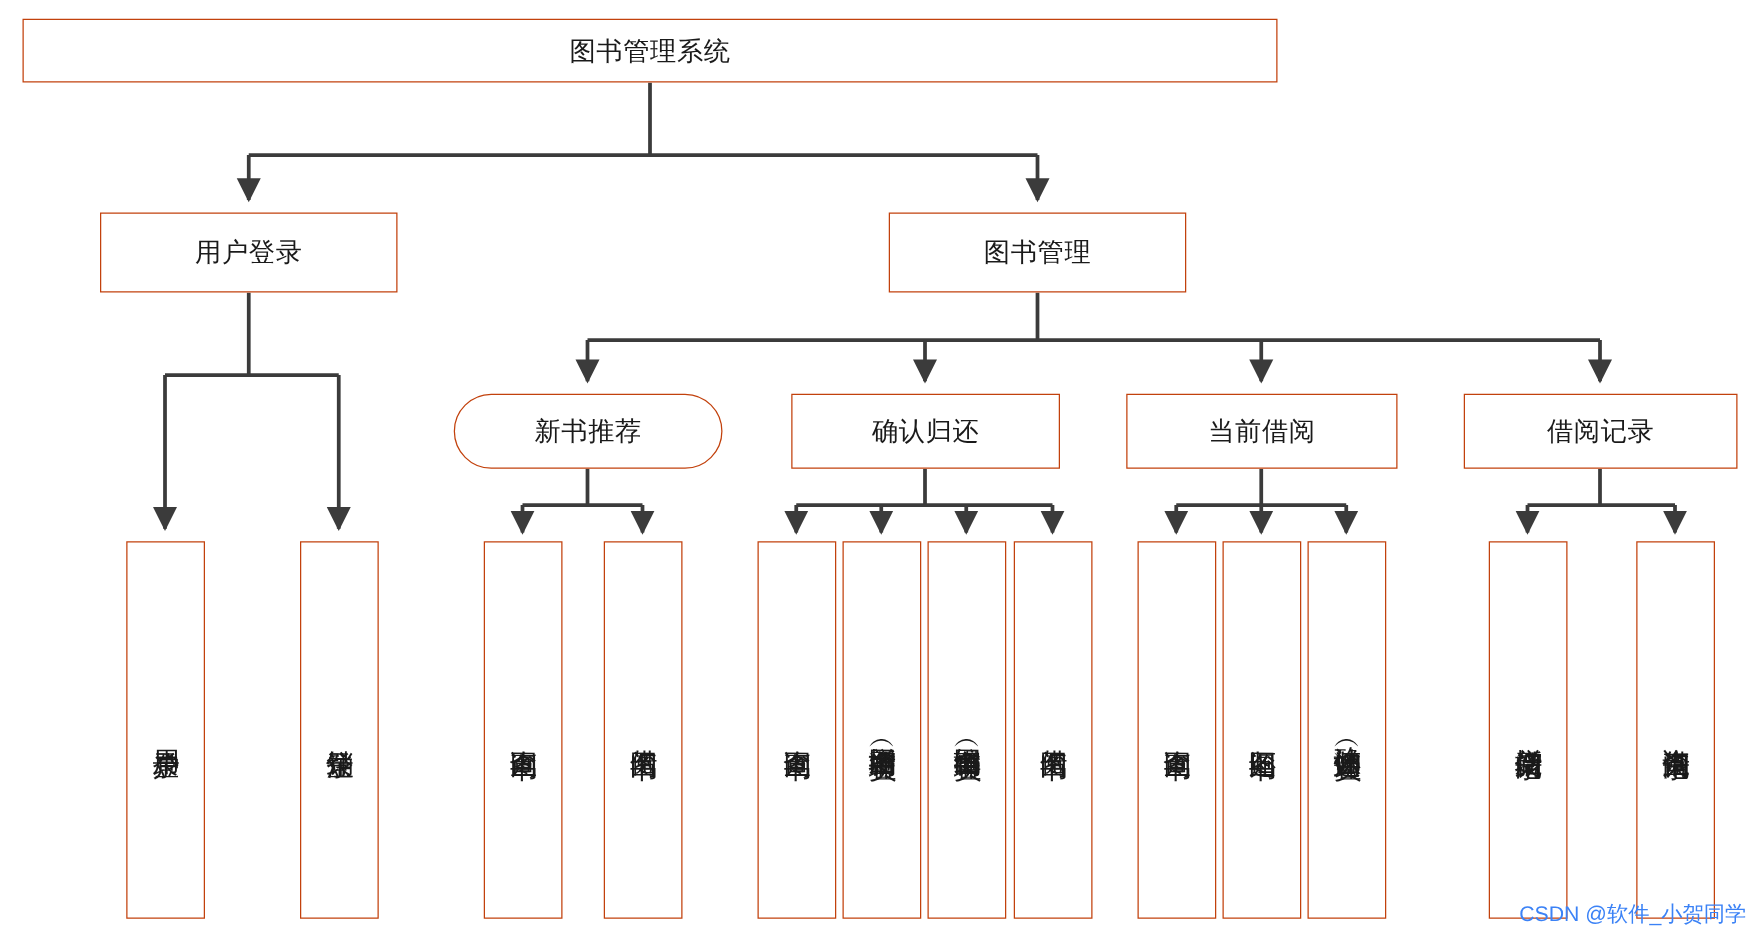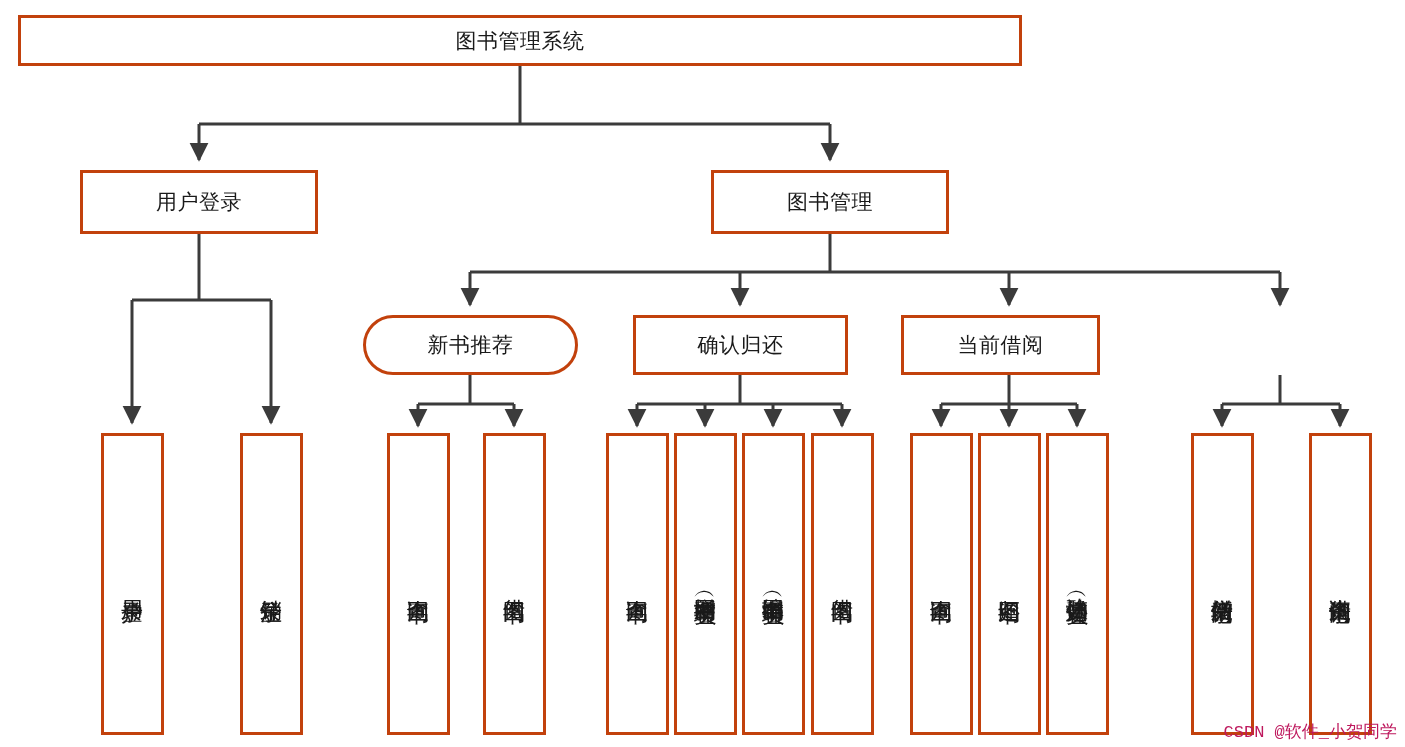--- a/index.html
+++ b/index.html
@@ -22,21 +22,21 @@
     left: 0;
     top: 0;
     width: 1405px;
     height: 747px;
     pointer-events: none;
   }
   .node {
     position: absolute;
     box-sizing: border-box;
     background: #ffffff;
-    border: 3px solid #c2410c;
+    border: 1px solid #c2410c;
     display: flex;
     align-items: center;
     justify-content: center;
     color: #1a1a1a;
     z-index: 2;
   }
   .node.horiz {
     font-size: 21px;
     letter-spacing: 0.5px;
   }
@@ -51,24 +51,24 @@
   .node.vert .vtxt {
     writing-mode: vertical-rl;
     text-orientation: upright;
     white-space: nowrap;
   }
   .watermark {
     position: absolute;
     right: 8px;
     bottom: 4px;
     font-size: 17px;
-    color: #be185d;
+    color: #3b82f6;
     white-space: nowrap;
     z-index: 3;
-    font-family: Liberation Mono, monospace;
+    font-family: Liberation Sans, sans-serif;
   }
 </style>
 </head>
 <body>
 
 <div id="canvas">
 
   <svg id="wires" viewBox="0 0 1405 747" width="1405" height="747" xmlns="http://www.w3.org/2000/svg">
     <defs>
       <marker id="arrow" viewBox="0 0 12 12" refX="10" refY="6" markerWidth="7" markerHeight="7" orient="auto-start-reverse">
@@ -133,22 +133,25 @@
   <div class="node horiz" style="left:711px; top:170px; width:238px; height:64px;text-align:right;">
     <span>图书管理</span>
   </div>
 
   <div class="node horiz" style="left:363px; top:315px; width:215px; height:60px;border-radius:30px;">
     <span>新书推荐</span>
   </div>
   <div class="node horiz" style="left:633px; top:315px; width:215px; height:60px;">
     <span>确认归还</span>
   </div>
-  <div class="node horiz" style="left:901px; top:315px; width:199px; height:60px;align-items:center;">
+  <div class="node horiz" style="left:901px; top:315px; width:217px; height:60px;align-items:center;">
     <span>当前借阅</span>
+  </div>
+  <div class="node horiz" style="left:1171px; top:315px; width:219px; height:60px;">
+    <span>借阅记录</span>
   </div>
 
   <div class="node vert" style="left:101px; top:433px; width:63px; height:302px;">
     <span class="vtxt">用户登录</span>
   </div>
   <div class="node vert" style="left:240px; top:433px; width:63px; height:302px;">
     <span class="vtxt">注销登录</span>
   </div>
 
   <div class="node vert" style="left:387px; top:433px; width:63px; height:302px;">

